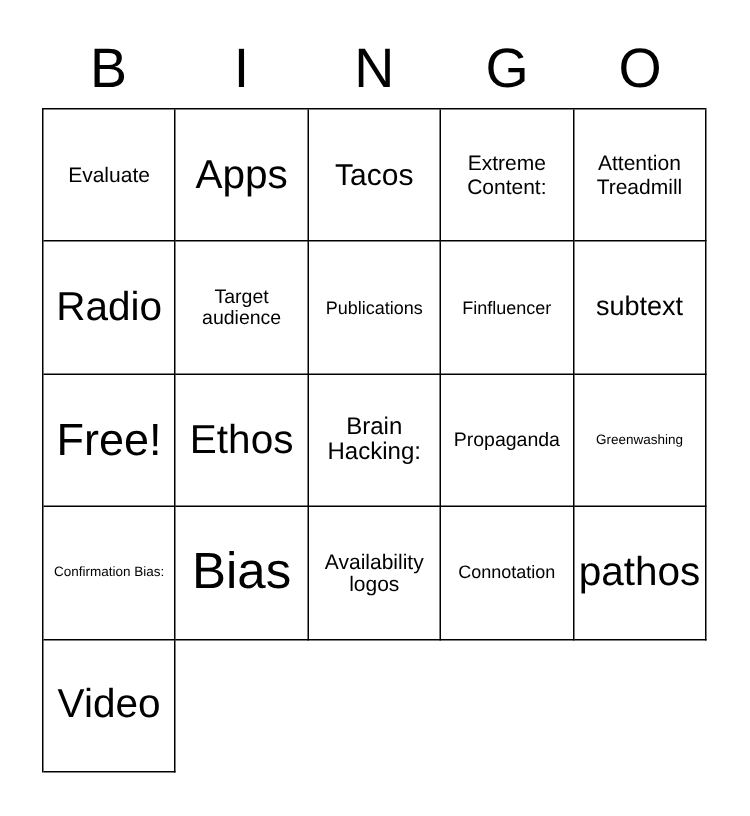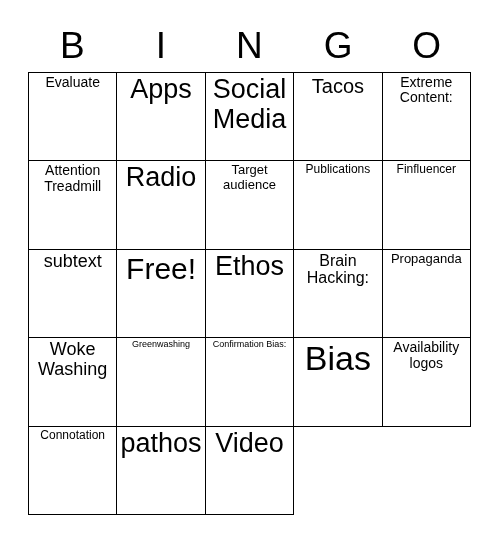--- a/index.html
+++ b/index.html
@@ -56,21 +56,21 @@
     display: grid;
     grid-template-columns: repeat(5, 1fr);
     grid-template-rows: repeat(5, 1fr);
   }
 
   .cell {
     box-sizing: border-box;
     border-right: 1px solid #000;
     border-bottom: 1px solid #000;
     display: flex;
-    align-items: flex-start;
+    align-items: center;
     justify-content: center;
     text-align: center;
     padding: 2px 3px;
     overflow: hidden;
   }
 
   .cell-text {
     display: block;
     width: 100%;
     line-height: 1.1;
@@ -104,23 +104,20 @@
   </div>
 
   <div class="grid">
     <div class="cell">
         <span class="cell-text fs-sm">Evaluate</span>
       </div>
     <div class="cell">
         <span class="cell-text fs-xxl">Apps</span>
       </div>
     <div class="cell">
-        <span class="cell-text fs-xxl">Social Media</span>
-      </div>
-    <div class="cell">
         <span class="cell-text fs-xl">Tacos</span>
       </div>
     <div class="cell">
         <span class="cell-text fs-sm">Extreme Content:</span>
       </div>
 
     <div class="cell">
         <span class="cell-text fs-sm">Attention Treadmill</span>
       </div>
     <div class="cell">
@@ -146,23 +143,20 @@
         <span class="cell-text fs-xxl">Ethos</span>
       </div>
     <div class="cell">
         <span class="cell-text fs-m">Brain Hacking:</span>
       </div>
 
     <div class="cell">
         <span class="cell-text fs-s">Propaganda</span>
       </div>
     <div class="cell">
-        <span class="cell-text fs-ml">Woke Washing</span>
-      </div>
-    <div class="cell">
         <span class="cell-text fs-xxs">Greenwashing</span>
       </div>
     <div class="cell">
         <span class="cell-text fs-xxs">Confirmation Bias:</span>
       </div>
     <div class="cell">
         <span class="cell-text fs-4xl">Bias</span>
       </div>
 
     <div class="cell">

